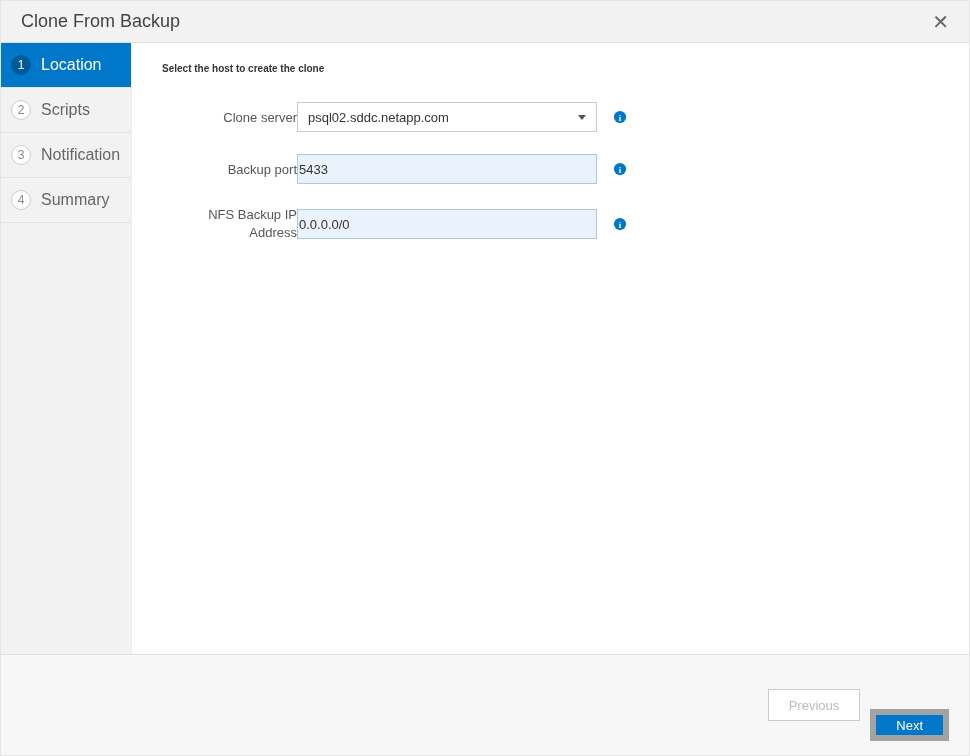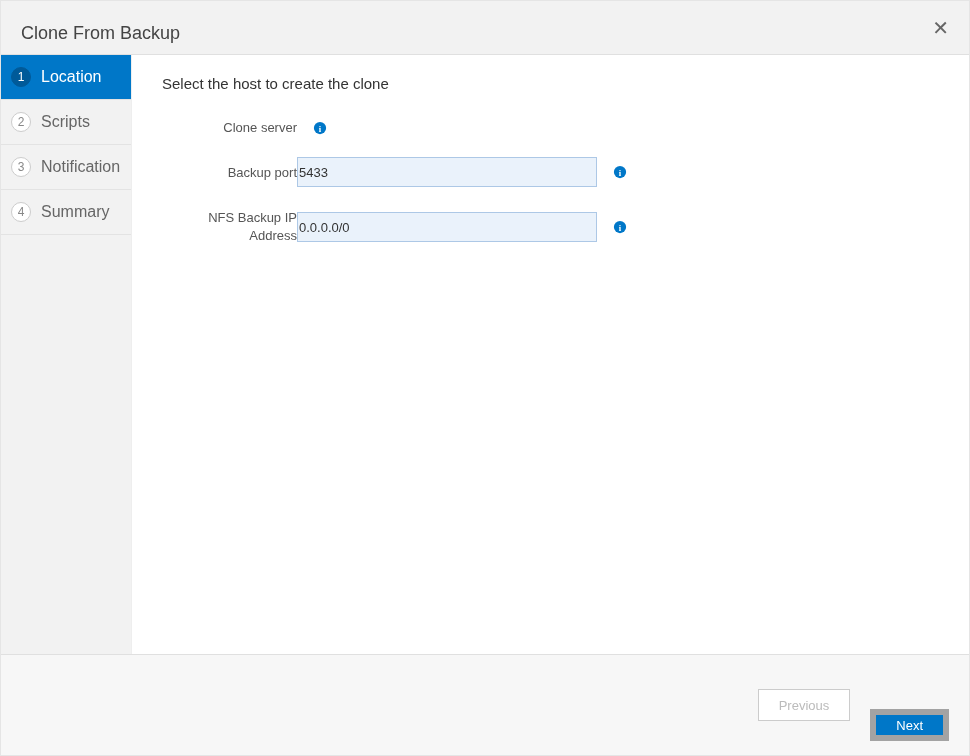--- a/index.html
+++ b/index.html
@@ -8,21 +8,21 @@
     width: 970px; height: 756px;
     background: #f2f2f2;
     display: flex; flex-direction: column;
     border: 1px solid #e5e5e5;
   }
   .header {
     display: flex; justify-content: space-between; align-items: center;
     padding: 10px 20px;
     border-bottom: 1px solid #e0e0e0;
   }
-  .header-title { font-size: 18px; color: #444; font-weight: 400; margin-top: 12px; }
+  .header-title { font-size: 18px; color: #444; font-weight: 400; }
   .close-btn { font-size: 20px; color: #666; cursor: pointer; line-height: 1; }
   .body {
     flex: 1; display: flex; background: #f2f2f2;
   }
   .sidebar {
     width: 130px; background: #f2f2f2;
   }
   .step {
     display: flex; align-items: center;
     padding: 12px 10px;
@@ -35,21 +35,21 @@
     font-size: 12px; display: flex; align-items: center; justify-content: center;
     margin-right: 10px;
   }
   .step-label { font-size: 16px; color: #666; }
   .step.active { background: #0077c8; }
   .step.active .step-num { background: #005a99; color: #fff; border-color: #005a99; }
   .step.active .step-label { color: #fff; font-weight: 500; }
   .content {
     flex: 1; background: #fff; padding: 20px 30px; border-left: 1px solid #eee;
   }
-  .content h3 { font-size: 15px; font-weight: 400; color: #333; margin-bottom: 28px; }
+  .content h3 { font-size: 10px; font-weight: 700; color: #333; margin-bottom: 28px; }
   .form-row {
     display: flex; align-items: center; margin-bottom: 22px;
   }
   .form-label { width: 135px; font-size: 13px; color: #555; text-align: right; }
   .form-field { width: 300px; height: 30px; }
   .select-wrap {
     border: 1px solid #ccc; display: flex; align-items: center; justify-content: space-between;
     padding: 0 10px; height: 30px; background: #fff; cursor: pointer;
   }
   .select-val { font-size: 13px; color: #333; }
@@ -58,21 +58,21 @@
     border: 1px solid #adc8e6; background: #eaf2fb; height: 30px; width: 300px;
     padding: 0 1px; font-size: 13px; color: #333;
   }
   .info-icon {
     width: 14px; height: 14px; margin-left: 16px; cursor: pointer;
   }
   .info-icon svg { display: block; }
   .footer {
     display: flex; justify-content: flex-end; align-items: center;
     padding: 14px 20px; border-top: 1px solid #e0e0e0; background: #f7f7f7;
-    gap: 20px;
+    gap: 10px;
   }
   .btn {
     height: 32px; padding: 0 20px; font-size: 13px; cursor: pointer; border: 1px solid transparent;
   }
   .btn-prev { background: #fff; border: 1px solid #ccc; color: #bbb; }
   .btn-next { background: #0077c8; color: #fff; font-weight: 500; border: 6px solid #a3a3a3; margin-top: 40px; }
 </style>
 </head>
 <body>
 
@@ -100,20 +100,24 @@
         <div class="step-num">4</div>
         <div class="step-label">Summary</div>
       </div>
     </div>
 
     <div class="content">
       <h3>Select the host to create the clone</h3>
 
       <div class="form-row">
         <div class="form-label">Clone server</div>
+        <div class="form-field select-wrap">
+          <span class="select-val">psql02.sddc.netapp.com</span>
+          <span class="caret"></span>
+        </div>
         <span class="info-icon">
           <svg viewBox="0 0 16 16" width="14" height="14">
               <circle cx="8" cy="8" r="7" fill="#0077c8"></circle>
               <text x="8" y="12" text-anchor="middle" font-size="10" font-weight="bold" fill="#fff" font-family="Georgia,serif">i</text>
             </svg>
         </span>
       </div>
 
       <div class="form-row">
         <div class="form-label">Backup port</div>

